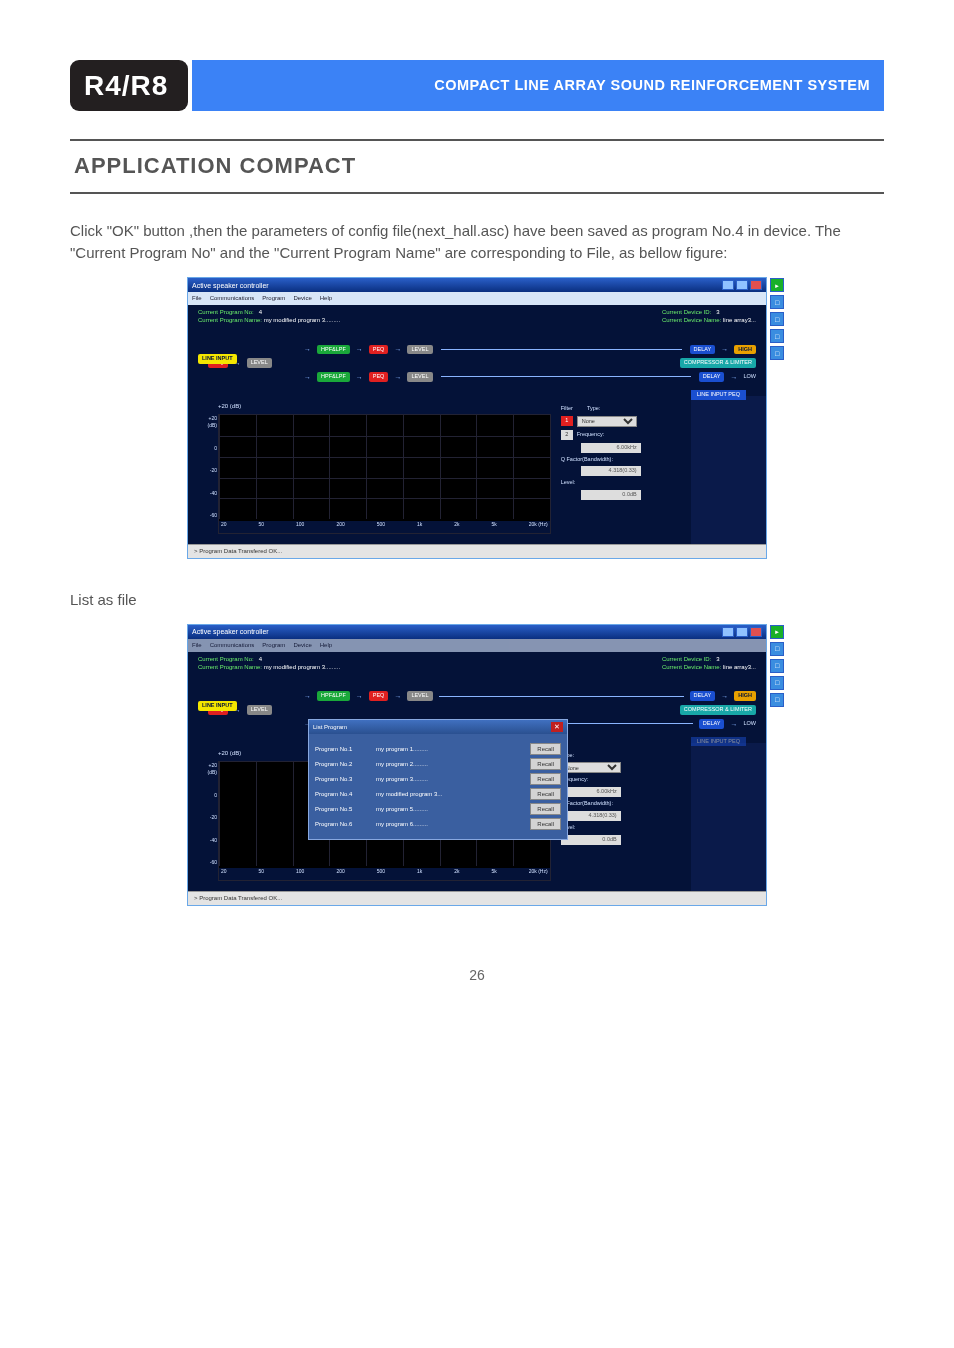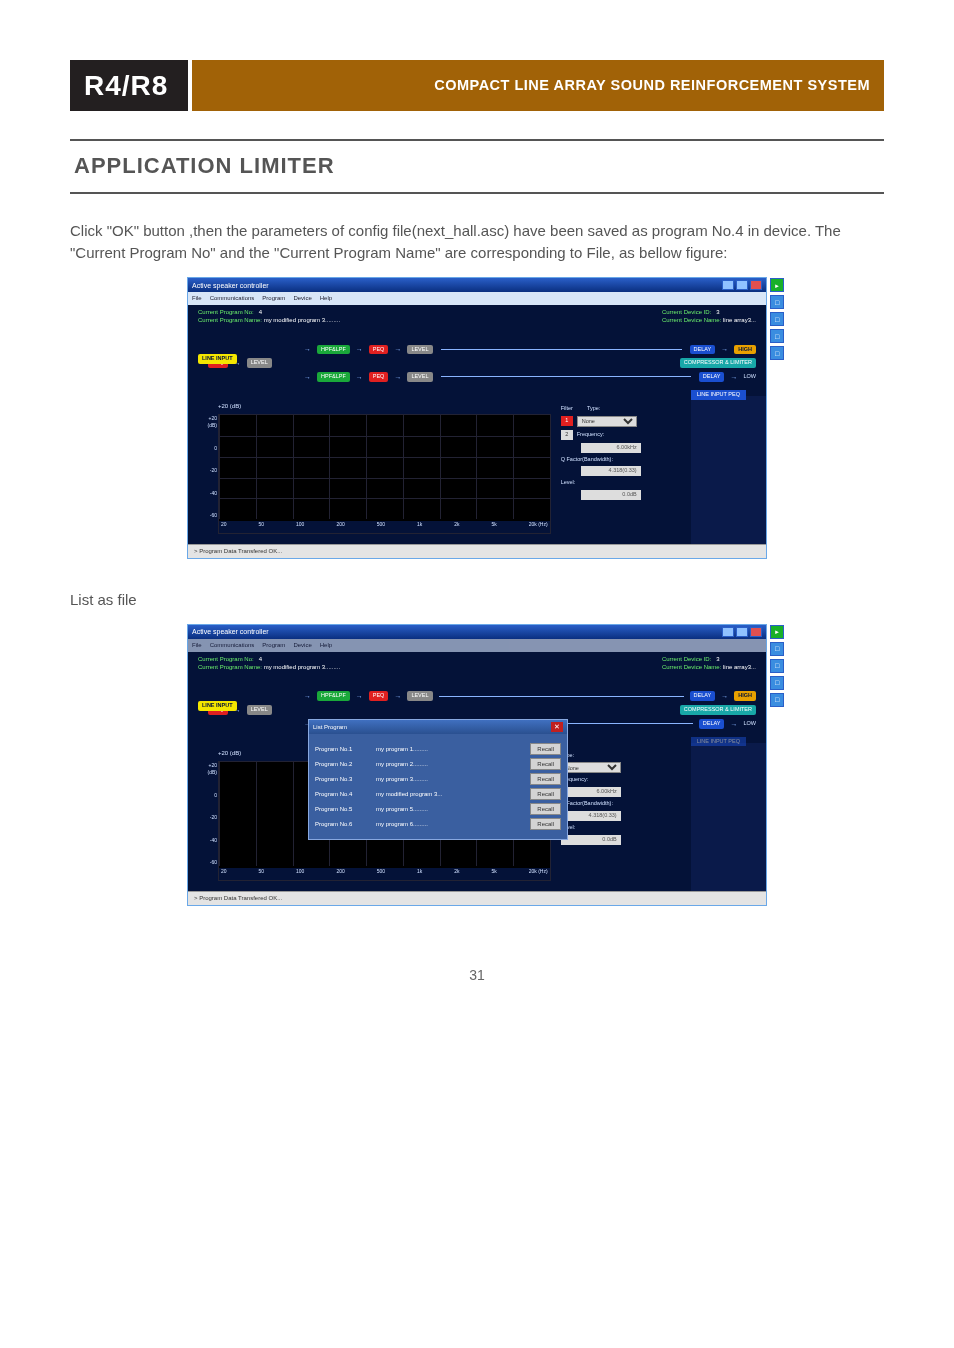--- a/index.html
+++ b/index.html
@@ -19,24 +19,25 @@
     margin-bottom: 28px;
   }
   .header-left {
     background: #231f20;
     color: #fff;
     font-weight: bold;
     font-size: 28px;
     padding: 6px 20px 6px 14px;
     letter-spacing: 1px;
     font-family: Arial, sans-serif;
+    border-radius: 9px;
   }
   .header-right {
     flex: 1;
-    background: #a16207;
+    background: #3b82f6;
     color: #fff;
     font-size: 14.5px;
     font-weight: bold;
     display: flex;
     align-items: center;
     justify-content: flex-end;
     padding: 0 14px;
     margin-left: 4px;
     letter-spacing: 0.5px;
   }
@@ -216,21 +217,21 @@
   }
 </style>
 </head>
 <body>
 
 <div class="header-bar">
   <div class="header-left">R4/R8</div>
   <div class="header-right">COMPACT LINE ARRAY SOUND REINFORCEMENT SYSTEM</div>
 </div>
 
-<div class="section-title">APPLICATION LIMITER</div>
+<div class="section-title">APPLICATION COMPACT</div>
 
 <p class="body-text">Click "OK" button ,then the parameters of config file(next_hall.asc) have been saved as program No.4 in device. The "Current Program No" and the "Current Program Name" are corresponding to File, as bellow figure:</p>
 
 <div class="screenshot">
   <div class="sidebar-icons">
     <span class="sicon green">▸</span>
     <span class="sicon">□</span>
     <span class="sicon">□</span>
     <span class="sicon">□</span>
     <span class="sicon">□</span>
@@ -552,13 +553,13 @@
       </div>
       <div class="prow">
         <span class="pname">Program No.6</span>
         <span class="pdesc">my program 6.........</span>
         <span class="pbtn">Recall</span>
       </div>
     </div>
   </div>
 </div>
 
-<div class="pagenum">31</div>
+<div class="pagenum">26</div>
 
 </body></html>

